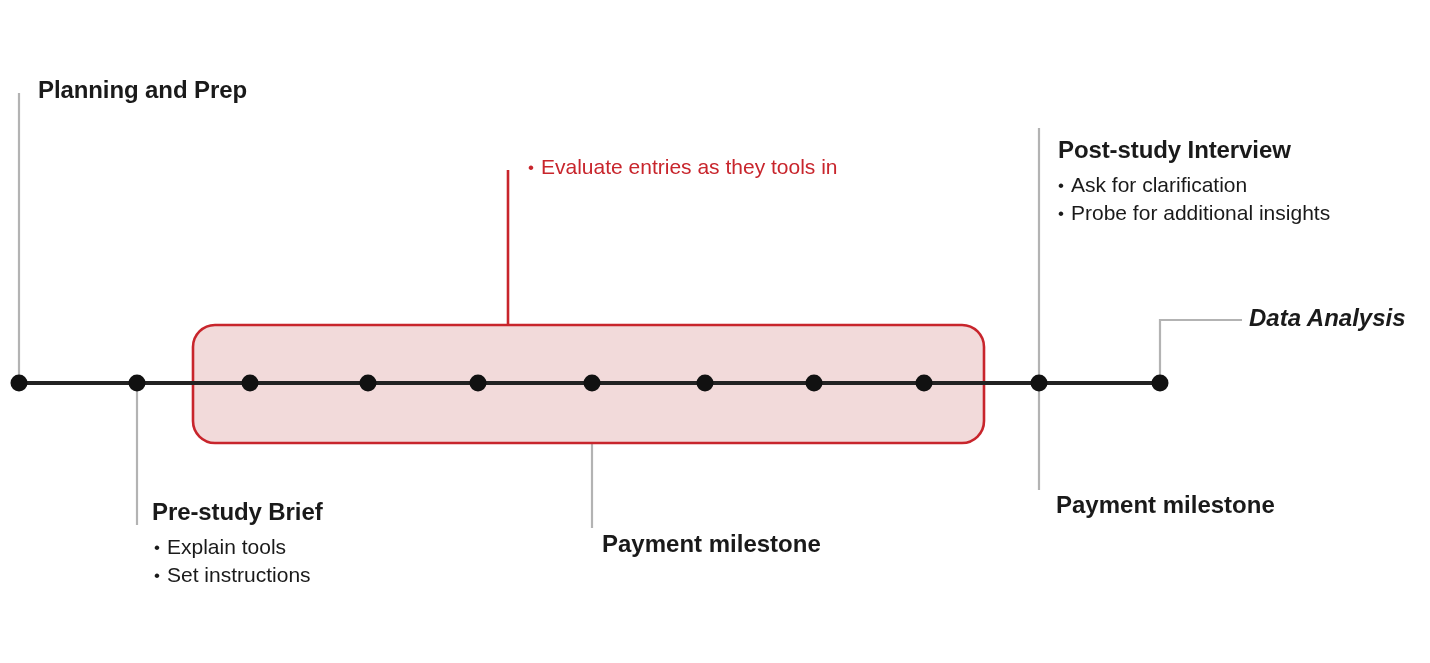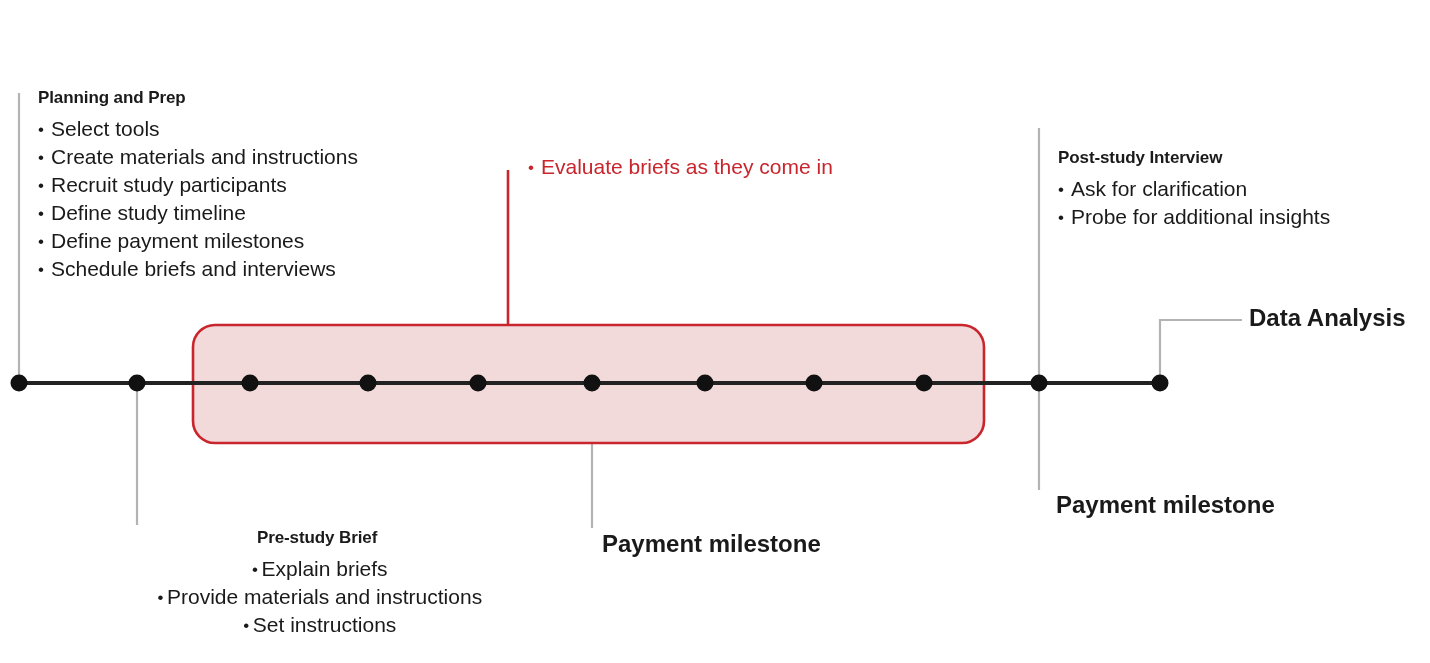--- a/index.html
+++ b/index.html
@@ -27,26 +27,26 @@
     width: 1430px;
     height: 663px;
   }
 
   
   .block {
     position: absolute;
     color: #1a1a1a;
   }
   .block-title {
-    font-size: 17px;
+    font-size: 24px;
     font-weight: bold;
     letter-spacing: -0.1px;
     line-height: 1.18;
     white-space: nowrap;
-    margin: 12px 0 7px 0;
+    margin: 0 0 7px 0;
   }
   .block-list {
     list-style: none;
     margin: 0;
     padding: 0;
   }
   .block-list li {
     font-size: 21px;
     font-weight: normal;
     line-height: 1.33;
@@ -74,26 +74,26 @@
     font-weight: bold;
     color: #1a1a1a;
     white-space: nowrap;
     line-height: 1.1;
   }
 
   
   #block-planning       { left: 38px;   top: 76px;  }
   #block-logging        { left: 528px;  top: 153px; }
   #block-poststudy      { left: 1058px; top: 136px; }
-  #block-prestudy       { left: 152px;  top: 516px; text-align: center; }
+  #block-prestudy       { left: 152px;  top: 498px; }
   #block-prestudy .block-list { padding-left: 2px; }
 
   #label-payment-mid    { left: 602px;  top: 531px; }
   #label-payment-right  { left: 1056px; top: 492px; }
-  #label-data-analysis  { left: 1249px; top: 305px; }
+  #label-data-analysis  { left: 1249px; top: 305px; font-style: italic; }
 </style>
 </head>
 <body>
 
 <div id="canvas">
 
   <svg id="diagram-svg" viewBox="0 0 1430 663" xmlns="http://www.w3.org/2000/svg">
 
     <g stroke="#b3b3b3" stroke-width="2.2" fill="none">
       <line x1="19" y1="93" x2="19" y2="383"></line>
@@ -119,49 +119,40 @@
       <circle cx="705" cy="383" r="8.5"></circle>
       <circle cx="814" cy="383" r="8.5"></circle>
       <circle cx="924" cy="383" r="8.5"></circle>
       <circle cx="1039" cy="383" r="8.5"></circle>
       <circle cx="1160" cy="383" r="8.5"></circle>
     </g>
   </svg>
 
   <div class="block" id="block-planning">
     <div class="block-title">Planning and Prep</div>
-    <ul class="block-list">
-      <li>Select tools</li>
-      <li>Create materials and instructions</li>
-      <li>Recruit study participants</li>
-      <li>Define study timeline</li>
-      <li>Define payment milestones</li>
-      <li>Schedule briefs and interviews</li>
-    </ul>
   </div>
 
   <div class="block is-red" id="block-logging">
     <ul class="block-list">
-      <li>Evaluate briefs as they come in</li>
+      <li>Evaluate entries as they tools in</li>
     </ul>
   </div>
 
   <div class="block" id="block-poststudy">
     <div class="block-title">Post-study Interview</div>
     <ul class="block-list">
       <li>Ask for clarification</li>
       <li>Probe for additional insights</li>
     </ul>
   </div>
 
   <div class="block" id="block-prestudy">
     <div class="block-title">Pre-study Brief</div>
     <ul class="block-list">
-      <li>Explain briefs</li>
-      <li>Provide materials and instructions</li>
+      <li>Explain tools</li>
       <li>Set instructions</li>
     </ul>
   </div>
 
   <div class="plain-label" id="label-payment-mid">Payment milestone</div>
 
   <div class="plain-label" id="label-payment-right">Payment milestone</div>
 
   <div class="plain-label" id="label-data-analysis">Data Analysis</div>
 

